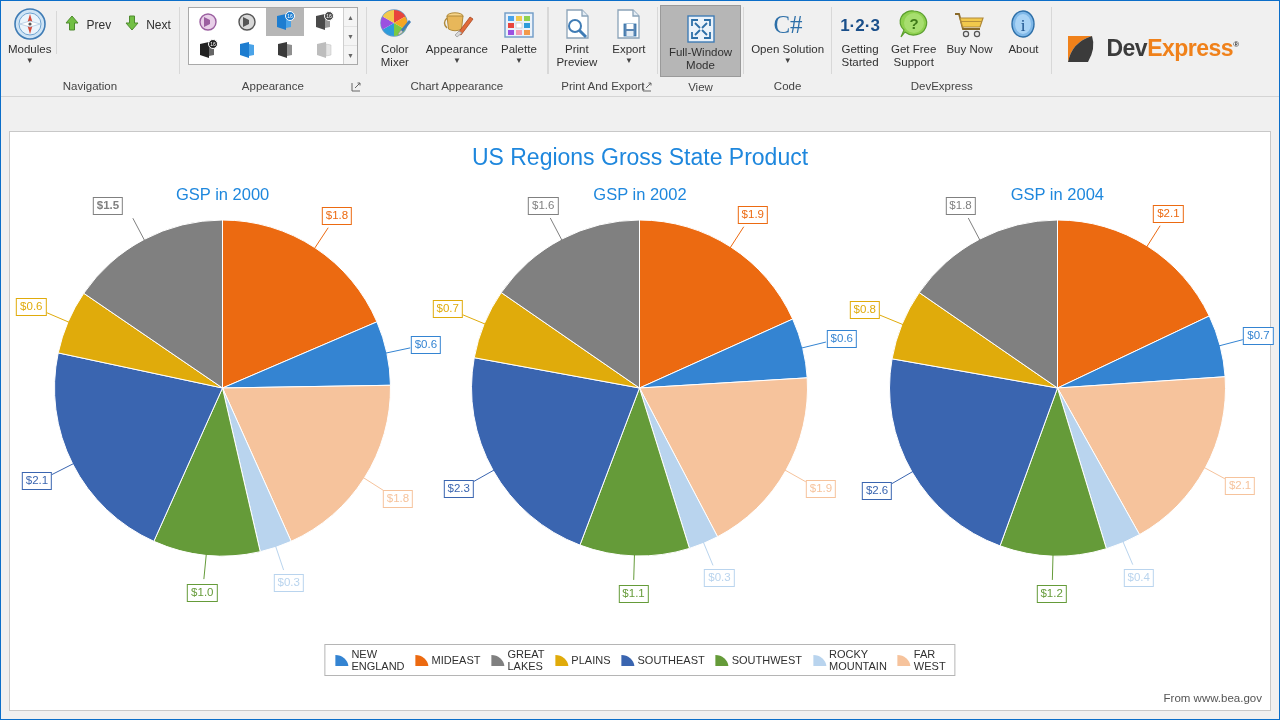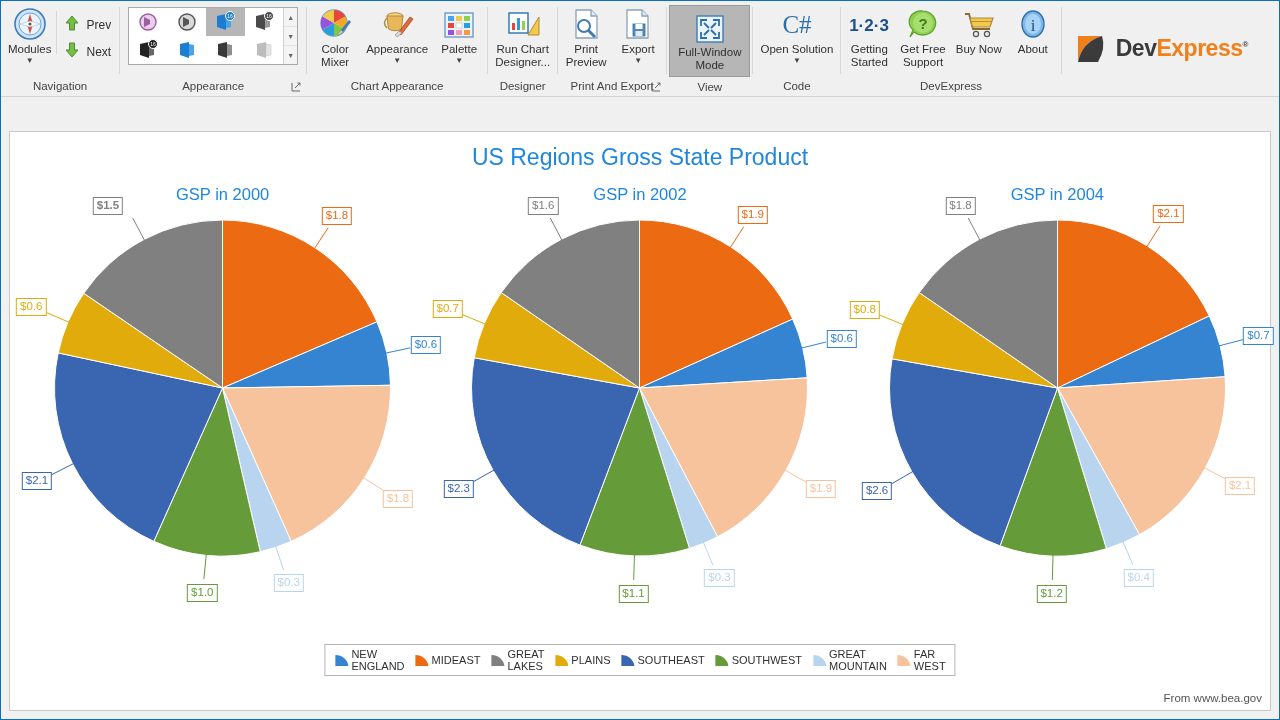--- a/index.html
+++ b/index.html
@@ -115,21 +115,21 @@
               <circle cx="17" cy="17" r="11" fill="#eaf4fc" stroke="#6fa3d0" stroke-width="1"></circle>
               <polygon points="17,7 20,17 17,27 14,17" fill="#d94b3a"></polygon>
               <polygon points="7,17 17,14 27,17 17,20" fill="#ffffff" stroke="#9ab8d6" stroke-width="0.6"></polygon>
               <circle cx="17" cy="17" r="1.6" fill="#555"></circle>
             </svg>
           </div>
           <div class="lbl">Modules</div>
           <div class="caret">▼</div>
         </div>
         <div class="rgroup-sep"></div>
-        <div style="display:flex;flex-direction:column;padding-top:6px;">
+        <div style="display:flex;flex-direction:row;padding-top:6px;">
           <div class="smallbtn">
             <span>
               <svg width="18" height="18" viewBox="0 0 18 18">
                   <polygon points="9,2 15,9 11.5,9 11.5,16 6.5,16 6.5,9 3,9" fill="#72bf44" stroke="#4e8a2e" stroke-width="1"></polygon>
                 </svg>
             </span>
             <span>Prev</span>
           </div>
           <div class="smallbtn">
             <span>
@@ -269,38 +269,20 @@
             </svg>
           </div>
           <div class="lbl">Palette</div>
           <div class="caret">▼</div>
         </div>
       </div>
       <div class="rgroup-label">Chart Appearance</div>
     </div>
     <div class="rgroup-sep"></div>
 
-    <div class="rgroup">
-      <div class="rgroup-body">
-        <div class="bigbtn">
-          <div class="ic">
-            <svg width="34" height="34" viewBox="0 0 34 34">
-              <rect x="3" y="6" width="19" height="20" fill="#fff" stroke="#2d6fa8" stroke-width="1.4"></rect>
-              <rect x="6" y="16" width="3" height="7" fill="#e8453c"></rect>
-              <rect x="11" y="11" width="3" height="12" fill="#2d9cdb"></rect>
-              <rect x="16" y="14" width="3" height="9" fill="#8fd14f"></rect>
-              <path d="M22 28 L33 10 L33 28 Z" fill="#f2c94c" stroke="#b08a3a" stroke-width="1"></path>
-            </svg>
-          </div>
-          <div class="lbl">Run Chart
-Designer...</div>
-        </div>
-      </div>
-      <div class="rgroup-label">Designer</div>
-    </div>
     <div class="rgroup-sep"></div>
 
     <div class="rgroup">
       <div class="rgroup-body">
         <div class="bigbtn">
           <div class="ic">
             <svg width="32" height="34" viewBox="0 0 32 34">
               <path d="M6 3 L21 3 L27 9 L27 31 L6 31 Z" fill="#fff" stroke="#8aa3b8" stroke-width="1.3"></path>
               <path d="M21 3 L21 9 L27 9" fill="#e3ecf4" stroke="#8aa3b8" stroke-width="1.3"></path>
               <circle cx="14" cy="19" r="6" fill="none" stroke="#3f7cb5" stroke-width="2"></circle>
@@ -563,21 +545,21 @@
         <div class="leg-item">
           <svg class="leg-mark" viewBox="0 0 15 13">
             <path d="M1 12 L1 1 A13 12 0 0 1 14 12 Z" fill="#659b39"></path>
           </svg>
           <span>SOUTHWEST</span>
         </div>
         <div class="leg-item">
           <svg class="leg-mark" viewBox="0 0 15 13">
             <path d="M1 12 L1 1 A13 12 0 0 1 14 12 Z" fill="#b9d4ee"></path>
           </svg>
-          <span>GREAT MOUNTAIN</span>
+          <span>ROCKY MOUNTAIN</span>
         </div>
         <div class="leg-item">
           <svg class="leg-mark" viewBox="0 0 15 13">
             <path d="M1 12 L1 1 A13 12 0 0 1 14 12 Z" fill="#f6c39c"></path>
           </svg>
           <span>FAR WEST</span>
         </div>
       </div>
     <div class="source">From www.bea.gov</div>
   </div>

